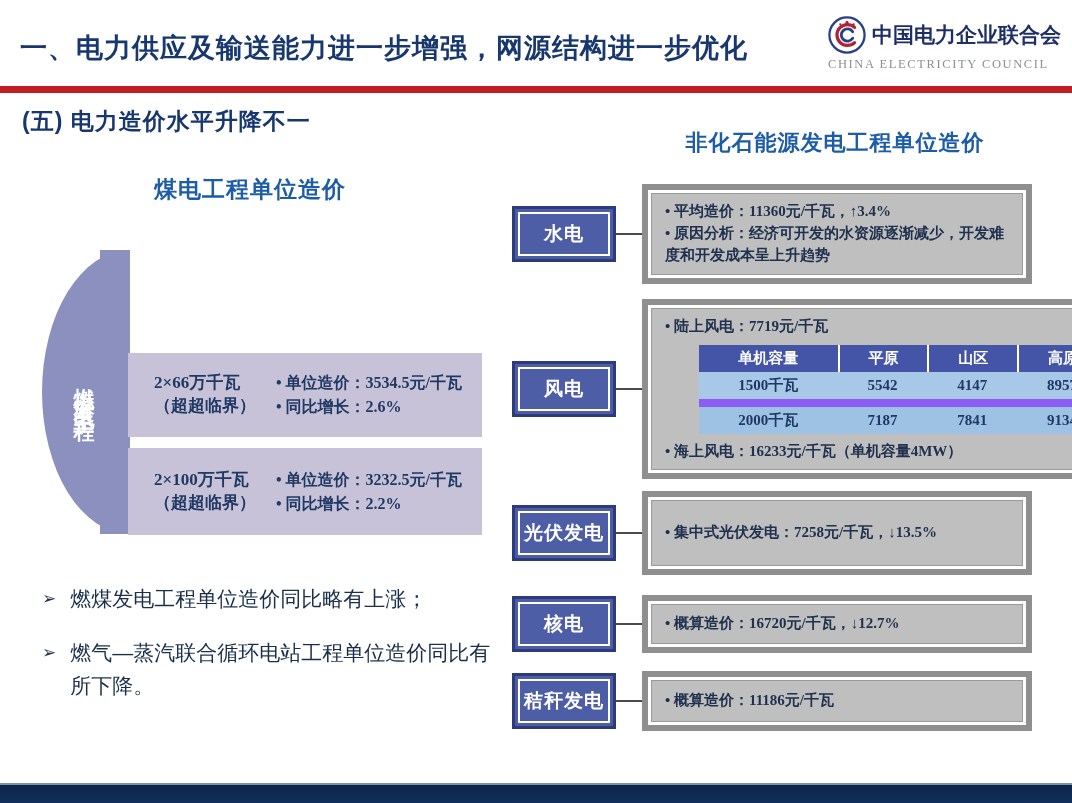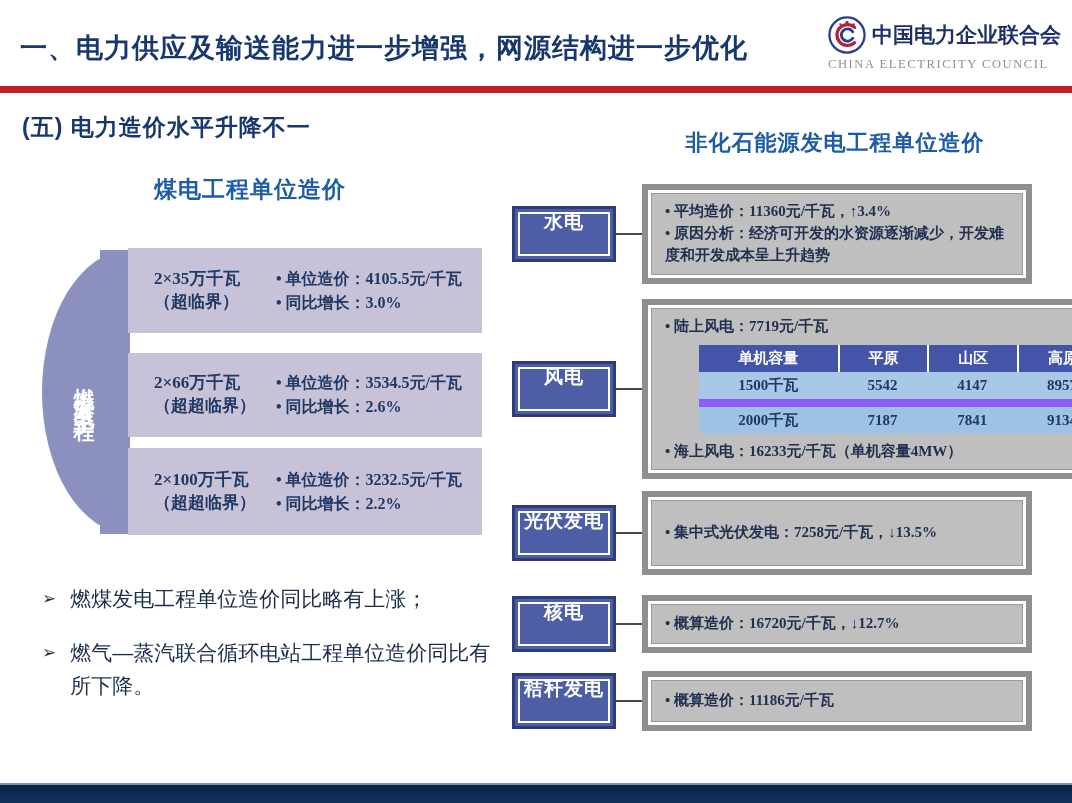--- a/index.html
+++ b/index.html
@@ -27,21 +27,21 @@
   
   .top-title{position:absolute;left:20px;top:30px;font-size:27px;font-weight:bold;color:var(--title-navy);letter-spacing:1px;white-space:nowrap;}
   .logo{position:absolute;right:14px;top:16px;width:230px;}
   .logo-row{display:flex;align-items:center;gap:6px;}
   .logo-icon{width:38px;height:38px;flex:none;}
   .logo-cn{font-size:21px;font-weight:bold;color:#1d2f66;white-space:nowrap;}
   .logo-en{font-family:"Liberation Serif","DejaVu Serif",serif;font-size:12.5px;color:#8a8f98;letter-spacing:1.6px;margin-top:3px;white-space:nowrap;}
   .red-line{position:absolute;left:0;top:86px;width:1072px;height:7px;background:var(--red-line);}
 
   
-  .section-title{position:absolute;left:22px;top:112px;font-size:23px;font-weight:bold;color:var(--title-navy);letter-spacing:1px;}
+  .section-title{position:absolute;left:22px;top:106px;font-size:23px;font-weight:bold;color:var(--title-navy);letter-spacing:1px;}
   .coal-title{position:absolute;left:50px;top:174px;width:400px;text-align:center;font-size:23px;font-weight:bold;color:var(--accent-blue);letter-spacing:1px;}
 
   
   .coal-diagram{position:absolute;left:40px;top:240px;width:452px;height:305px;}
   .semi{position:absolute;left:2px;top:10px;width:88px;height:284px;background:var(--periwinkle);border-radius:100% 0 0 100% / 50% 0 0 50%;}
   .semi-pad{position:absolute;left:60px;top:10px;width:30px;height:284px;background:var(--periwinkle);}
   .semi-label{position:absolute;left:30px;top:10px;height:284px;display:flex;align-items:center;justify-content:center;writing-mode:vertical-rl;text-orientation:upright;color:#ffffff;font-size:21px;font-weight:bold;letter-spacing:7px;}
   .coal-row{position:absolute;left:88px;width:354px;background:var(--lavender);display:flex;align-items:center;font-family:"Liberation Serif","DejaVu Serif",serif;color:var(--box-ink);}
   .coal-row.r0{top:8px;height:85px;}
   .coal-row.r1{top:113px;height:84px;}
@@ -55,21 +55,21 @@
   .note-marker{flex:none;font-size:17px;padding-top:3px;color:var(--body-ink);}
 
   
   .right-title{position:absolute;left:625px;top:128px;width:420px;text-align:center;font-size:22px;font-weight:bold;color:var(--accent-blue);letter-spacing:1px;}
   .right-col{position:absolute;left:512px;top:184px;width:520px;}
   .energy-row{display:flex;align-items:center;}
   .energy-row.row-hydro{margin-bottom:15px;}
   .energy-row.row-wind{margin-bottom:12px;}
   .energy-row.row-solar{margin-bottom:20px;}
   .energy-row.row-nuclear{margin-bottom:18px;}
-  .tag{position:relative;flex:none;width:104px;height:56px;background:var(--tag-blue);border:3px solid var(--tag-border);display:flex;align-items:flex-start;justify-content:center;}
+  .tag{position:relative;flex:none;width:104px;height:56px;background:var(--tag-blue);border:3px solid var(--tag-border);display:flex;align-items:center;justify-content:center;}
   .tag::after{content:"";position:absolute;inset:3px;border:2px solid #ffffff;pointer-events:none;}
   .tag-label{color:#ffffff;font-size:19px;font-weight:bold;letter-spacing:1px;white-space:nowrap;}
   .connector{flex:none;width:26px;height:2px;background:#4a4a4a;}
   .panel{flex:1;border:6px solid var(--panel-frame);background:#ffffff;padding:3px;}
   .panel-inner{width:100%;height:100%;background:var(--panel-fill);border:1px solid #9a9a9a;padding:7px 13px;display:flex;flex-direction:column;justify-content:center;font-family:"Liberation Serif","DejaVu Serif",serif;}
   .row-hydro .panel{height:100px;}
   .row-wind .panel{height:180px;}
   .row-solar .panel{height:84px;}
   .row-nuclear .panel{height:58px;}
   .row-straw .panel{height:60px;}
@@ -111,30 +111,20 @@
   <div class="red-line"></div>
 
   <div class="section-title">(五) 电力造价水平升降不一</div>
   <div class="coal-title">煤电工程单位造价</div>
 
   <div class="coal-diagram">
     <div class="semi"></div>
     <div class="semi-pad"></div>
     <div class="semi-label">燃煤发电工程</div>
 
-    <div class="coal-row r0">
-      <div class="coal-spec">
-        <div>2×35万千瓦</div>
-        <div>（超临界）</div>
-      </div>
-      <div class="coal-bullets">
-        <div>• 单位造价：4105.5元/千瓦</div>
-        <div>• 同比增长：3.0%</div>
-      </div>
-    </div>
 
     <div class="coal-row r1">
       <div class="coal-spec">
         <div>2×66万千瓦</div>
         <div>（超超临界）</div>
       </div>
       <div class="coal-bullets">
         <div>• 单位造价：3534.5元/千瓦</div>
         <div>• 同比增长：2.6%</div>
       </div>

